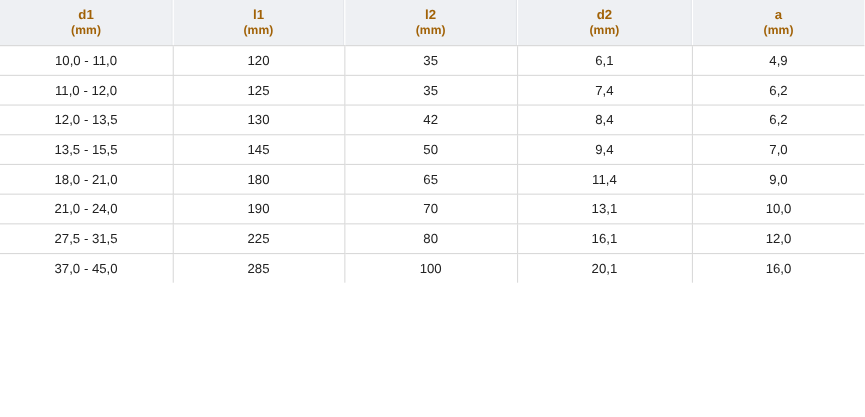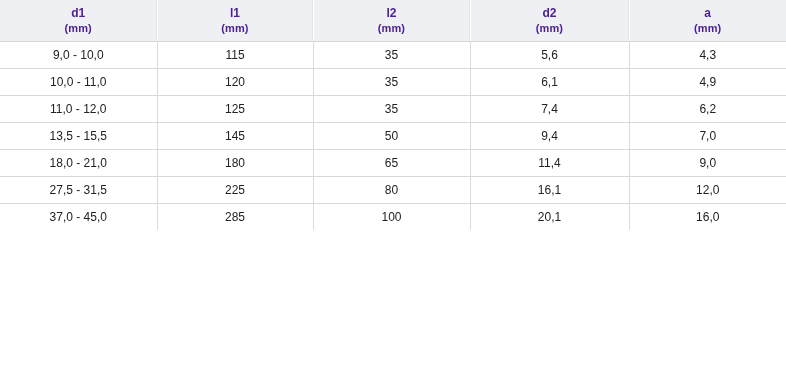--- a/index.html
+++ b/index.html
@@ -29,21 +29,21 @@
   .spec-table col.c5 { width: 157px; }
 
   thead th {
     background: #eef0f3;
     height: 41px;
     padding: 0;
     margin: 0;
     text-align: center;
     vertical-align: middle;
     font-weight: bold;
-    color: #4c1d95;
+    color: #a16207;
     border-right: 1px solid #ffffff;
     border-bottom: 1px solid #d7d7d7;
     box-shadow: inset -1px 0 0 #e3e5e9;
   }
   thead th:last-child {
     border-right: none;
     box-shadow: none;
   }
 
   .hdr-main {
@@ -111,53 +111,60 @@
           <span class="hdr-unit">(mm)</span>
         </th>
         <th>
           <span class="hdr-main">a</span>
           <span class="hdr-unit">(mm)</span>
         </th>
       </tr>
   </thead>
   <tbody>
       <tr>
-        <td>9,0 - 10,0</td>
-        <td>115</td>
-        <td>35</td>
-        <td>5,6</td>
-        <td>4,3</td>
-      </tr>
-      <tr>
         <td>10,0 - 11,0</td>
         <td>120</td>
         <td>35</td>
         <td>6,1</td>
         <td>4,9</td>
       </tr>
       <tr>
         <td>11,0 - 12,0</td>
         <td>125</td>
         <td>35</td>
         <td>7,4</td>
+        <td>6,2</td>
+      </tr>
+      <tr>
+        <td>12,0 - 13,5</td>
+        <td>130</td>
+        <td>42</td>
+        <td>8,4</td>
         <td>6,2</td>
       </tr>
       <tr>
         <td>13,5 - 15,5</td>
         <td>145</td>
         <td>50</td>
         <td>9,4</td>
         <td>7,0</td>
       </tr>
       <tr>
         <td>18,0 - 21,0</td>
         <td>180</td>
         <td>65</td>
         <td>11,4</td>
         <td>9,0</td>
+      </tr>
+      <tr>
+        <td>21,0 - 24,0</td>
+        <td>190</td>
+        <td>70</td>
+        <td>13,1</td>
+        <td>10,0</td>
       </tr>
       <tr>
         <td>27,5 - 31,5</td>
         <td>225</td>
         <td>80</td>
         <td>16,1</td>
         <td>12,0</td>
       </tr>
       <tr>
         <td>37,0 - 45,0</td>

